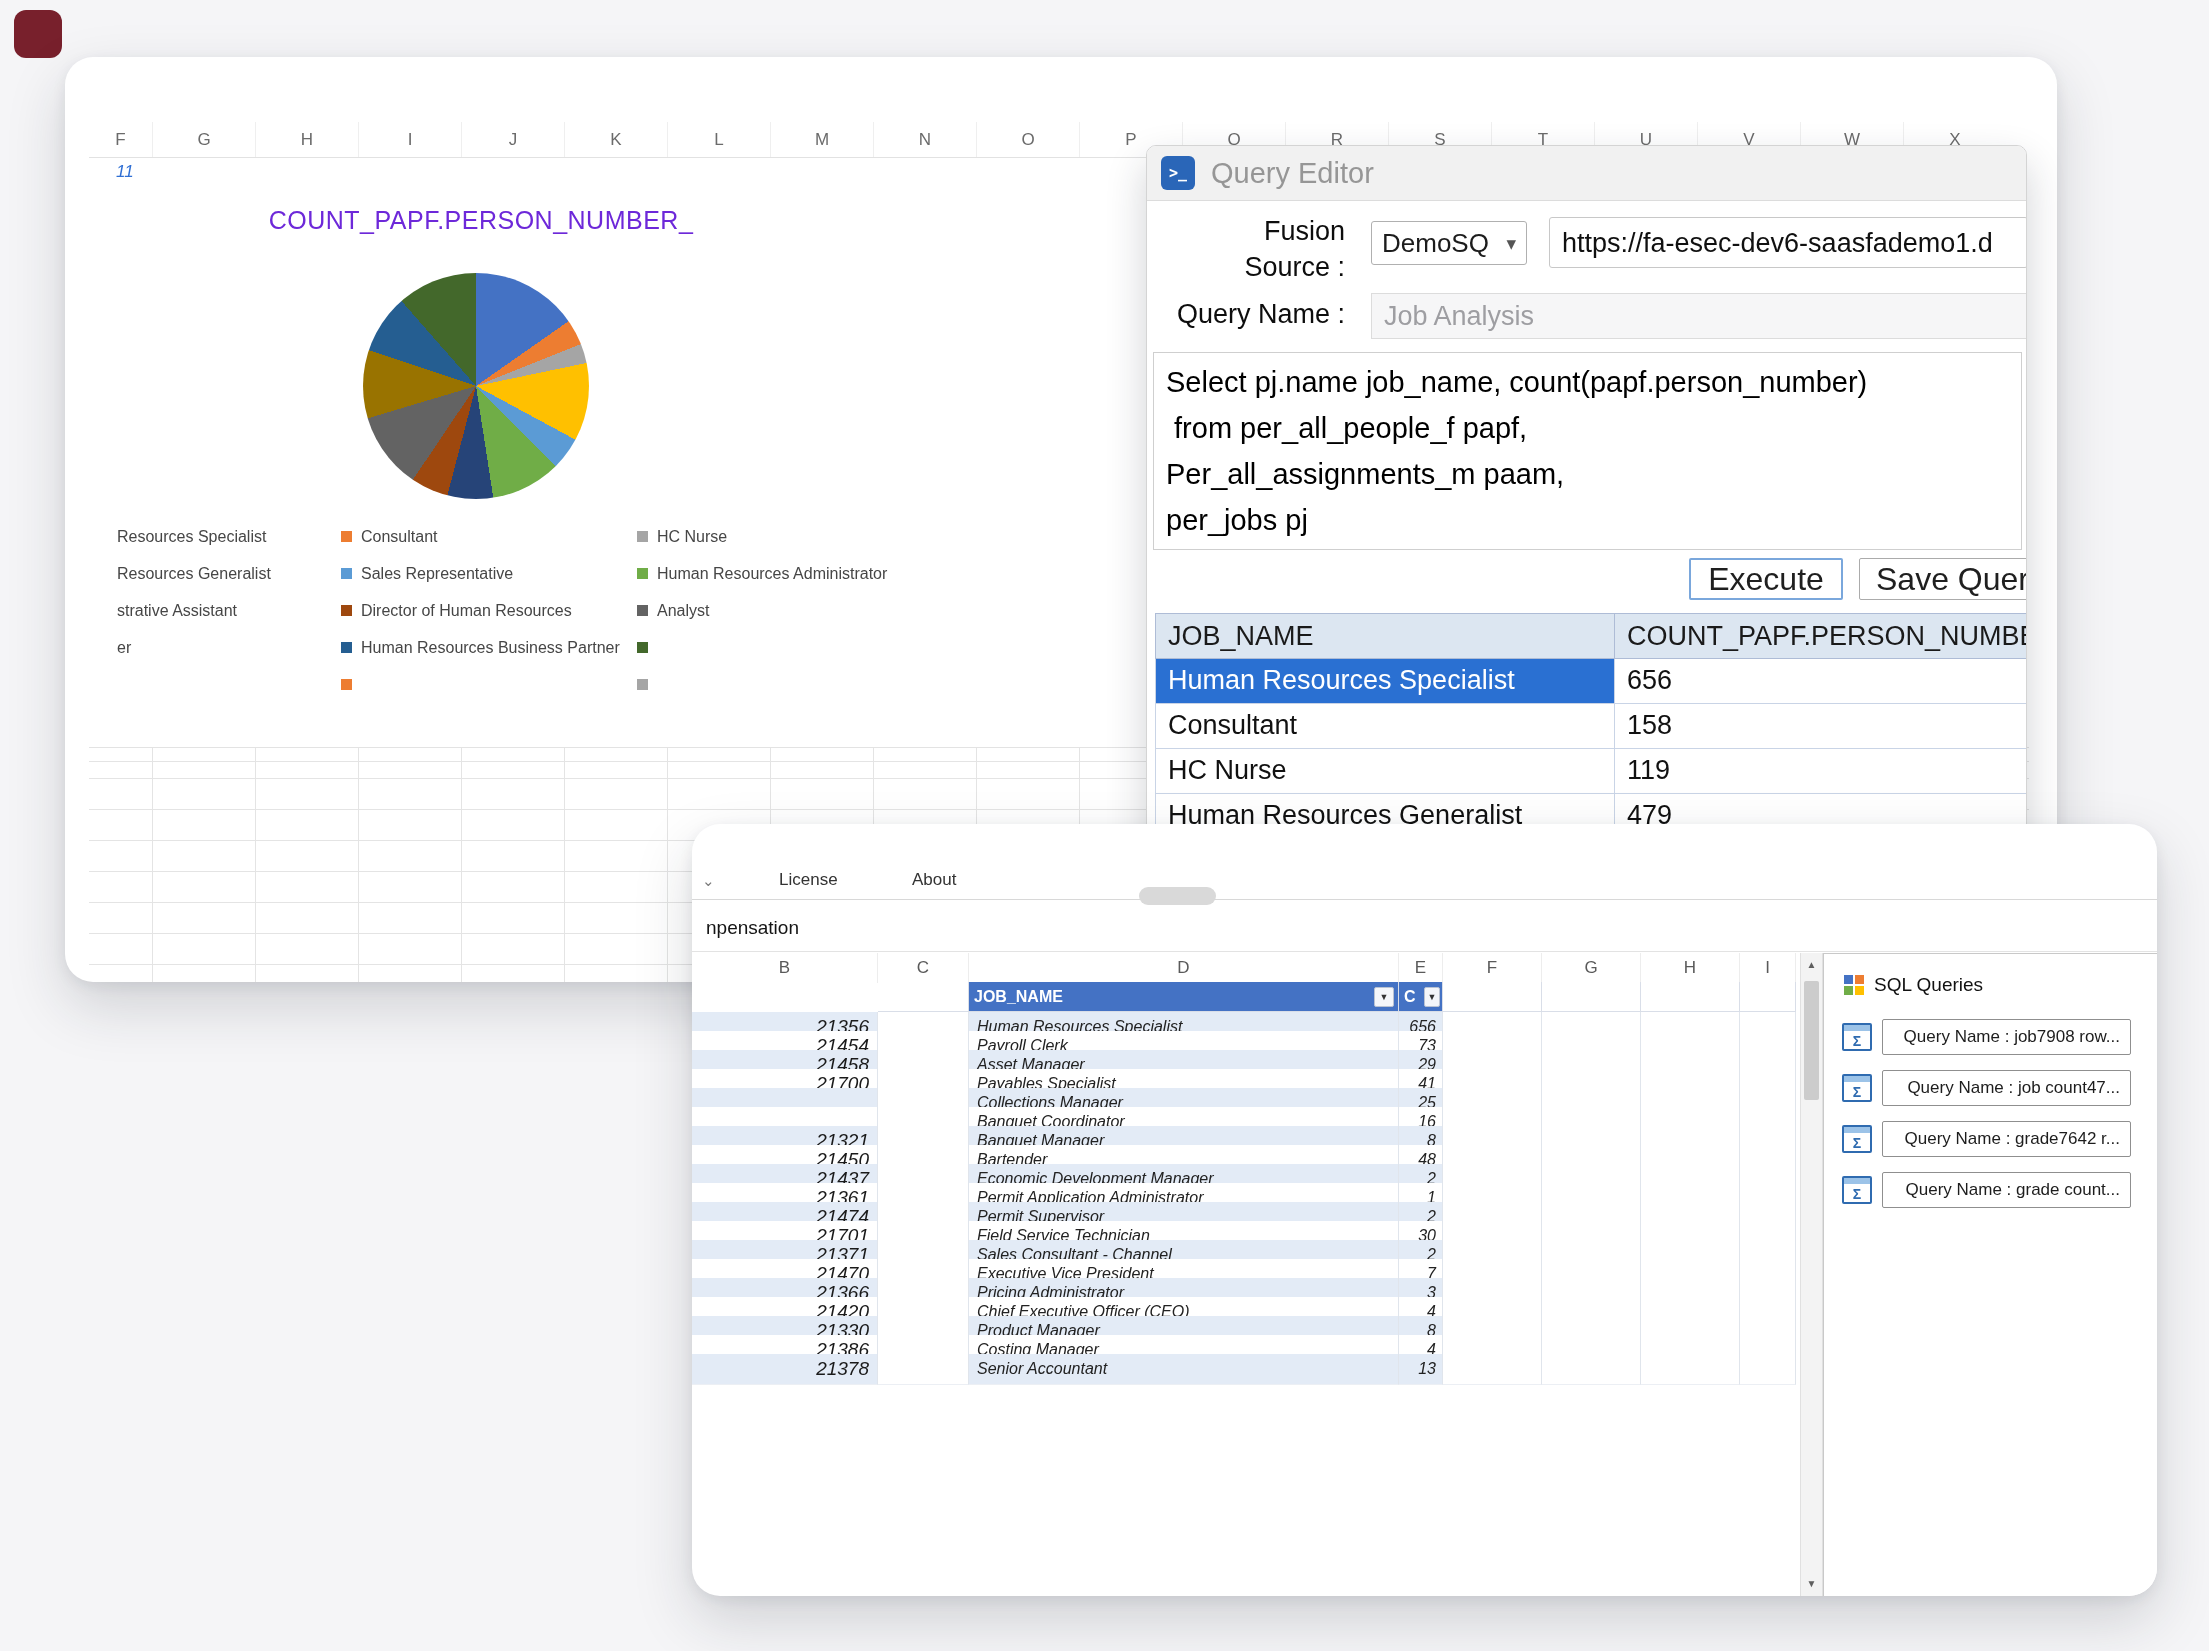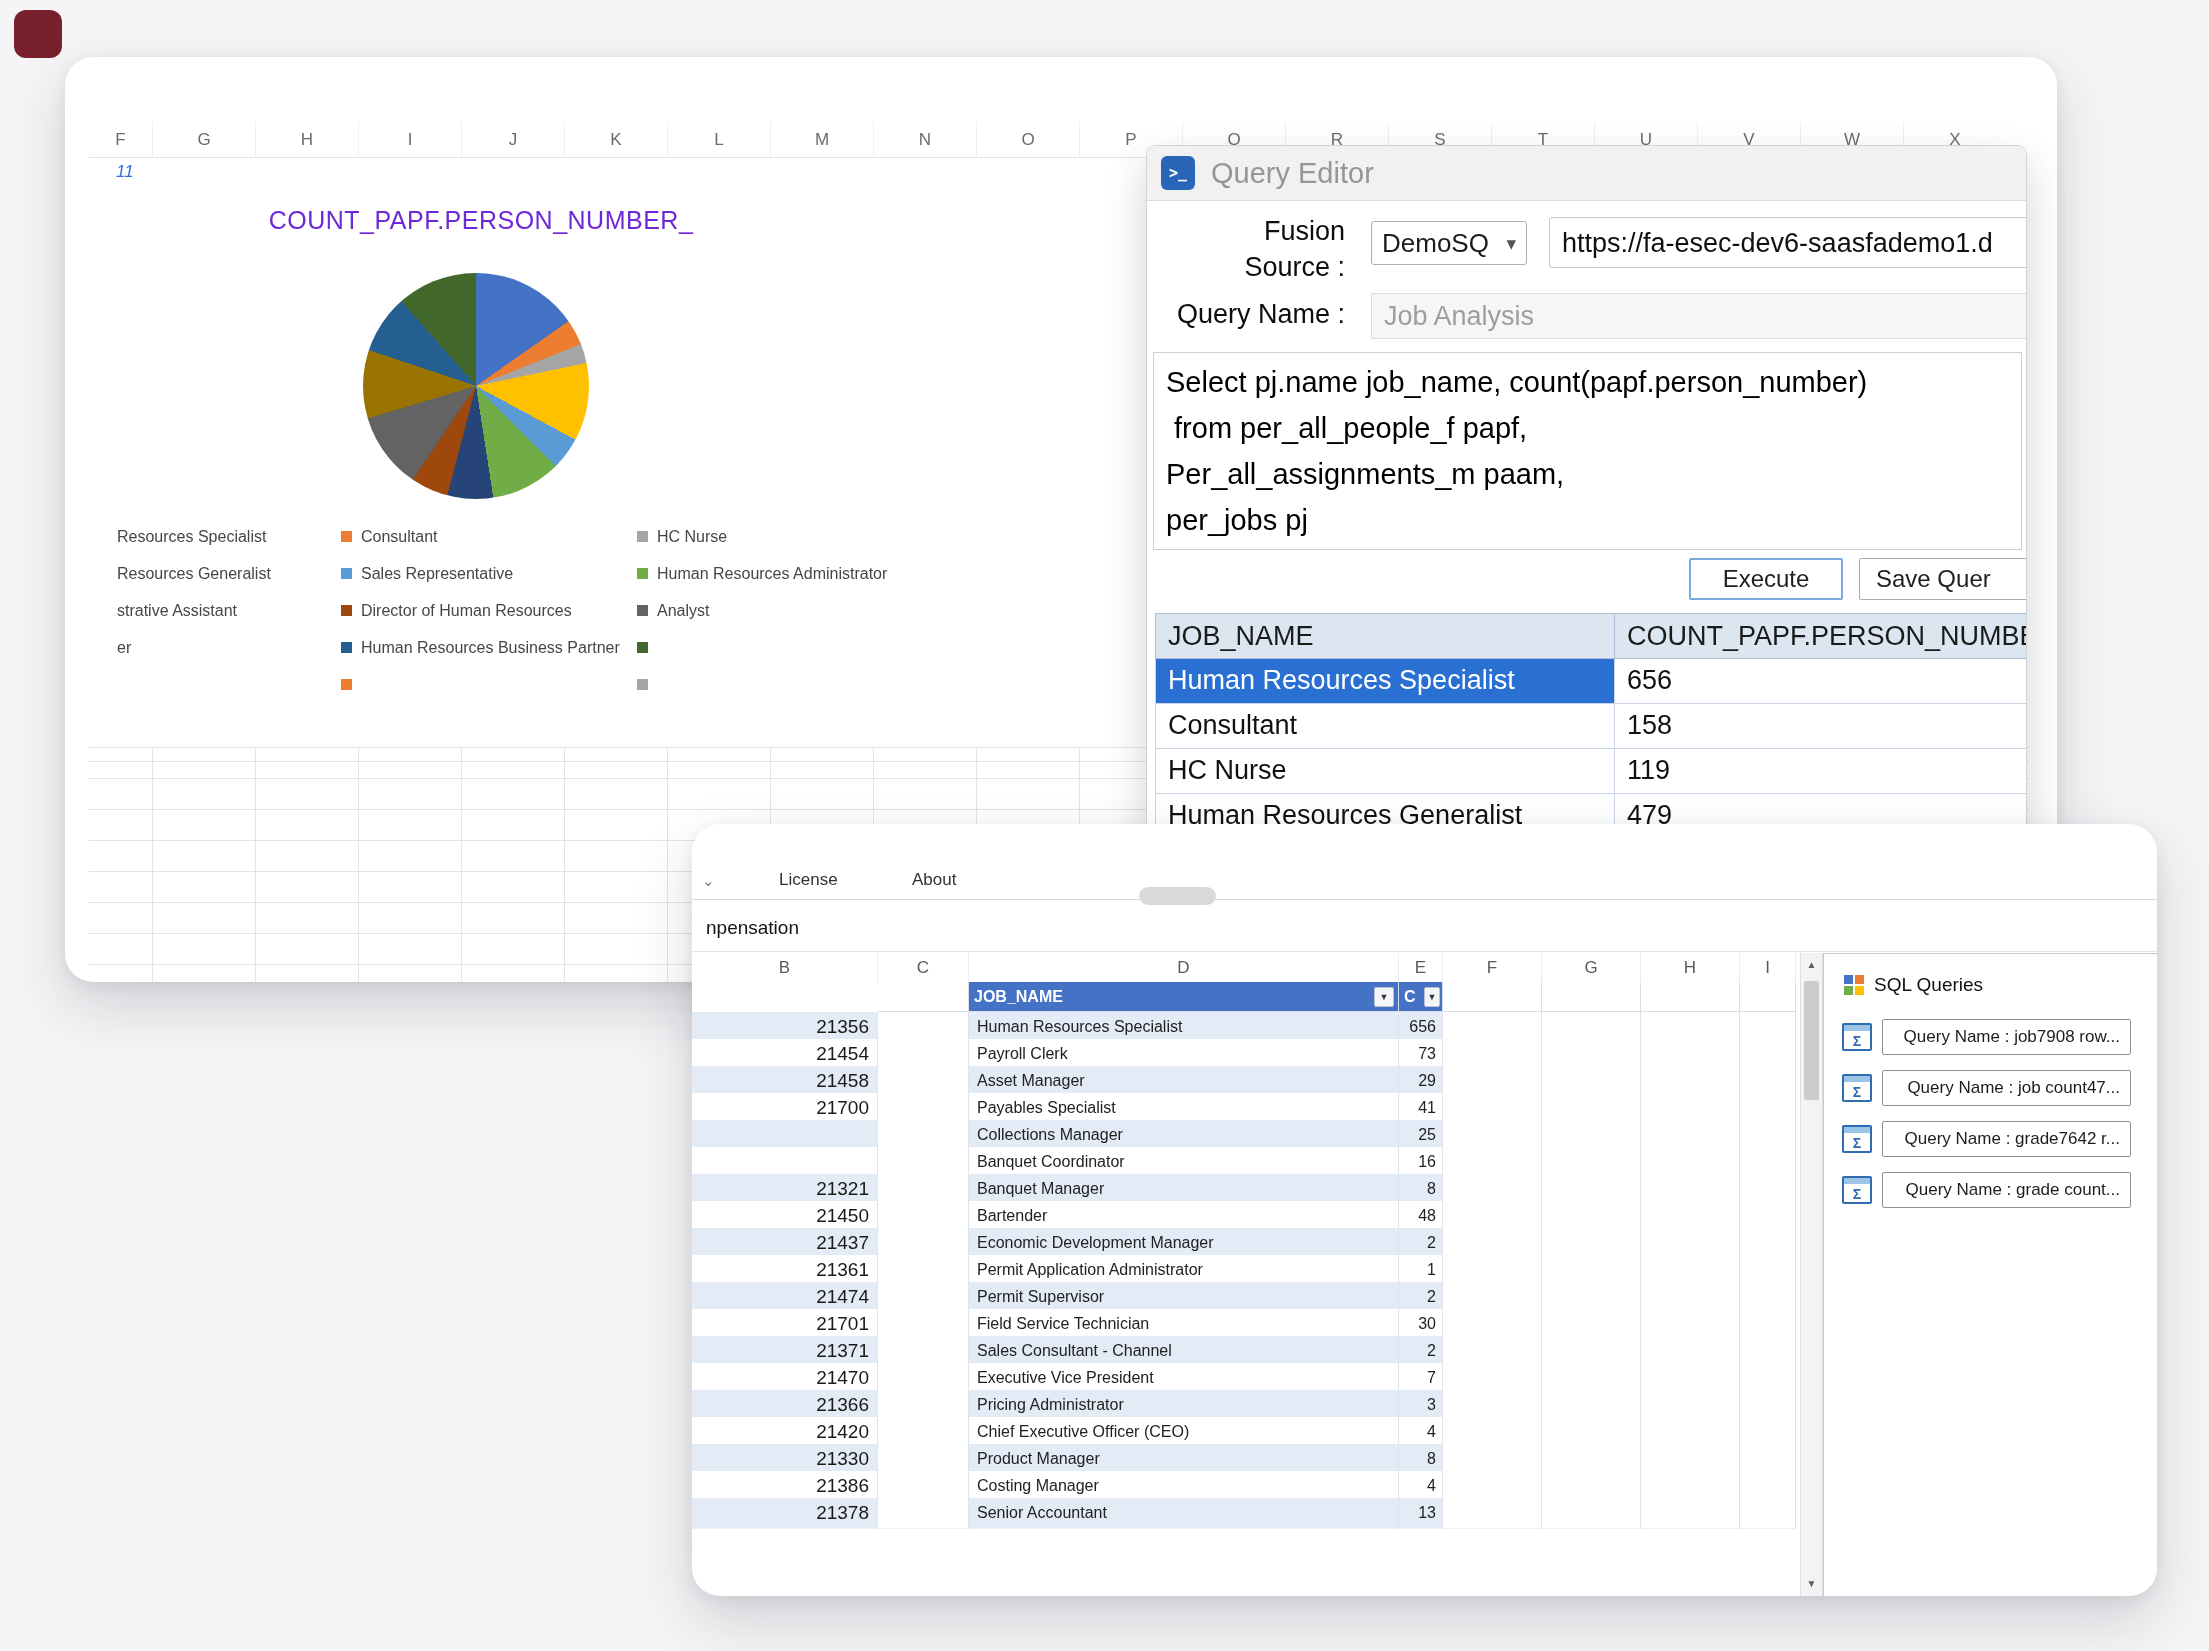--- a/index.html
+++ b/index.html
@@ -69,21 +69,21 @@
     font-size:27px; color:#101010; white-space:nowrap; overflow:hidden; }
   #qe-name-input { position:absolute; left:224px; top:147px; width:657px; height:46px;
     background:#f6f6f7; border:1px solid #dcdcdc; line-height:44px; padding:0 12px;
     font-size:27px; color:#9e9ea2; }
 
   #qe-sql { position:absolute; left:6px; top:206px; width:869px; height:198px;
     border:1px solid #cfcfcf; padding:6px 12px; background:#fff; }
   .sql-line { font-size:29px; line-height:46px; color:#000; white-space:pre; }
 
   .qe-btn { position:absolute; top:412px; height:42px; background:#fff; border-radius:2px;
-    font-size:24px; color:#1f1f1f; }
+    font-size:32px; color:#1f1f1f; }
   #qe-execute { left:542px; width:154px; border:2px solid #7aa7dc; text-align:center; line-height:38px; }
   #qe-save { left:712px; width:198px; border:1px solid #ababab; line-height:40px; padding-left:16px; }
 
   #qe-results { position:absolute; left:8px; top:467px; width:877px; }
   #qe-res-head { display:flex; height:46px; background:#dce6f1; border:1px solid #aebcd6; }
   #qe-res-head .rh { line-height:44px; font-size:27px; color:#1a1a1a; padding-left:12px;
     white-space:nowrap; overflow:hidden; }
   .c1 { width:459px; flex:0 0 459px; }
   .c2 { flex:1; }
   #qe-res-head .c1 { border-right:1px solid #aebcd6; }
@@ -120,21 +120,21 @@
   .ftext { color:#fff; font-size:16px; font-weight:bold; white-space:nowrap; overflow:hidden;
     padding-left:5px; }
   .fbtn { margin-left:auto; margin-right:4px; width:20px; height:20px; background:#f4f6fa;
     border:1px solid #b9c2d2; border-radius:2px; color:#333; font-size:9px;
     display:flex; align-items:center; justify-content:center; flex:0 0 20px; }
   #fc-b{width:186px;margin-top:32px;} #fc-c{width:91px;} #fc-d{width:430px;} #fc-e{width:44px;}
   #fc-f{width:99px;} #fc-g{width:99px;} #fc-h{width:99px;} #fc-i{width:56px;}
   #fc-e .fbtn { width:16px; flex-basis:16px; margin-right:2px; }
 
   #wb-rows { position:absolute; left:0; top:188px; width:1104px; }
-  .wb-row { display:flex; height:27px; }
+  .wb-row { display:flex; height:19px;font-style:italic; }
   .cell { height:31px; border-right:1px solid #e0e5ec; border-bottom:1px solid #eceff4;
     line-height:30px; white-space:nowrap; overflow:hidden; background:#fff; }
   .cb { width:186px; text-align:right; padding-right:8px; font-size:19px; color:#1a1a1a; }
   .cc { width:91px; }
   .cd { width:430px; padding-left:8px; font-size:16px; color:#222; }
   .ce { width:44px; text-align:right; padding-right:6px; font-size:16px; color:#222; }
   .cf,.cg,.chh { width:99px; } .cii { width:56px; }
   #wb-rows .wb-row:nth-child(odd) .band { background:#e3ebf6; }
 
   #wb-scroll { position:absolute; left:1108px; top:129px; width:23px; bottom:0;

